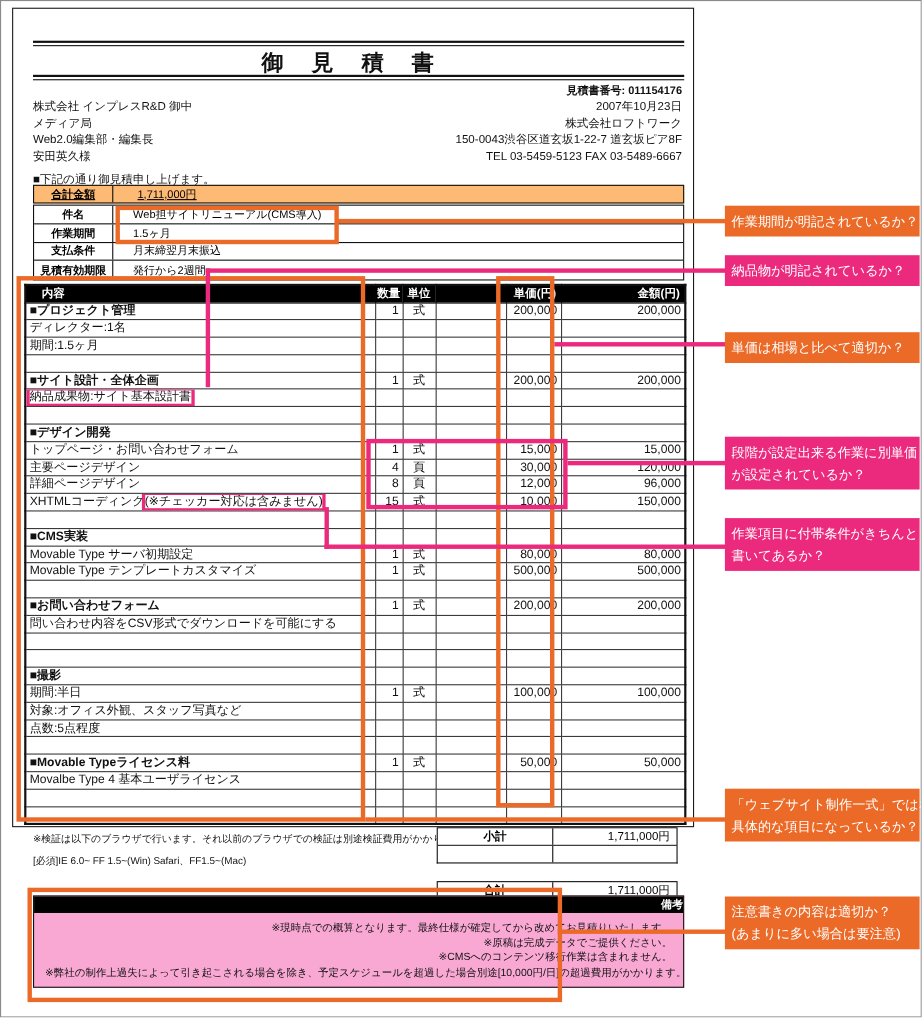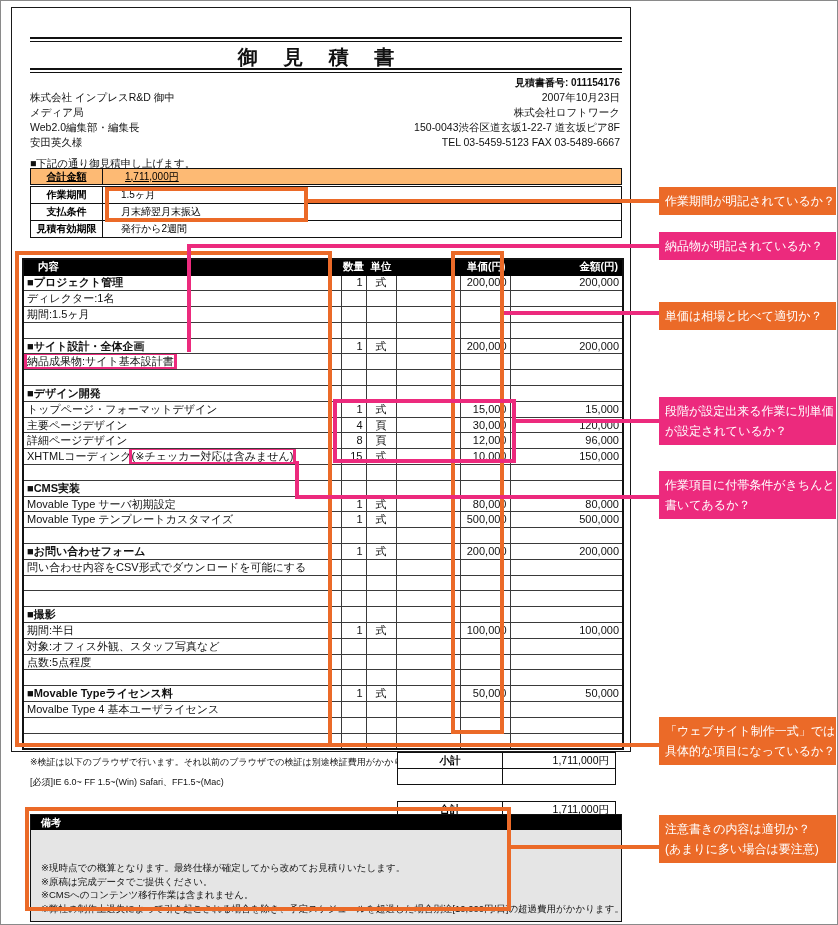--- a/index.html
+++ b/index.html
@@ -43,23 +43,23 @@
 
   .vnote { font-size:9px; color:#111; line-height:12px; white-space:nowrap; }
 
   .sub-box { width:219px; }
   .sub-row { display:flex; height:17px; border:1px solid #111; background:#fff; }
   .sub-row.blank { height:16px; border-top:none; }
   .sub-row.total { margin-top:16px; }
   .sub-row .lbl { width:105px; border-right:1px solid #111; font-size:10.5px; font-weight:bold; display:flex; align-items:center; justify-content:center; }
   .sub-row .val { flex:1; font-size:10.5px; display:flex; align-items:center; justify-content:flex-end; padding-right:6px; }
 
-  .remarks { width:592px; border:1px solid #111; background:#e5e5e5; }
+  .remarks { width:592px; border:1px solid #111; background:#f9a8d4;text-align:right; }
   .remarks .bar { background:#000; color:#fff; font-size:10px; font-weight:bold; height:15px; line-height:15px; padding-left:10px; }
-  .remarks .notes { padding:7px 10px 6px 10px;margin-top:24px; }
+  .remarks .notes { padding:7px 10px 6px 10px; }
   .remarks .notes div { font-size:9.5px; line-height:13.5px; color:#111; white-space:nowrap; }
 
   
   .ov { position:absolute; pointer-events:none; }
   .o-rect { border:4px solid #eb6a28; }
   .p-rect { border:4px solid #ec2a7d; }
   .o-line { background:#eb6a28; }
   .p-line { background:#ec2a7d; }
 
   
@@ -96,20 +96,24 @@
     </div>
 
     <div class="abs small-line" style="left:18px; top:148px;">■下記の通り御見積申し上げます。</div>
 
     <div class="abs box-table" style="left:18px; top:160px; width:592px; height:17px;">
       <div class="lbl">合計金額</div>
       <div class="val">1,711,000円</div>
     </div>
 
     <div class="abs meta" style="left:18px; top:178px; width:592px;">
+      <div class="mrow">
+        <div class="lbl">件名</div>
+        <div class="val">Web担サイトリニューアル(CMS導入)</div>
+      </div>
       <div class="mrow">
         <div class="lbl">作業期間</div>
         <div class="val">1.5ヶ月</div>
       </div>
       <div class="mrow">
         <div class="lbl">支払条件</div>
         <div class="val">月末締翌月末振込</div>
       </div>
       <div class="mrow">
         <div class="lbl">見積有効期限</div>
@@ -195,21 +199,21 @@
           </tr>
           <tr>
             <td class="c-content b"><span>■デザイン開発</span></td>
             <td class="c-qty"></td>
             <td class="c-unit"></td>
             <td class="c-blank"></td>
             <td class="c-price"></td>
             <td class="c-amount"></td>
           </tr>
           <tr>
-            <td class="c-content ind"><span>トップページ・フォーマットデザイン</span></td>
+            <td class="c-content ind"><span>トップページ・お問い合わせフォーム</span></td>
             <td class="c-qty">1</td>
             <td class="c-unit">式</td>
             <td class="c-blank"></td>
             <td class="c-price">15,000</td>
             <td class="c-amount">15,000</td>
           </tr>
           <tr>
             <td class="c-content ind"><span>主要ページデザイン</span></td>
             <td class="c-qty">4</td>
             <td class="c-unit">頁</td>

